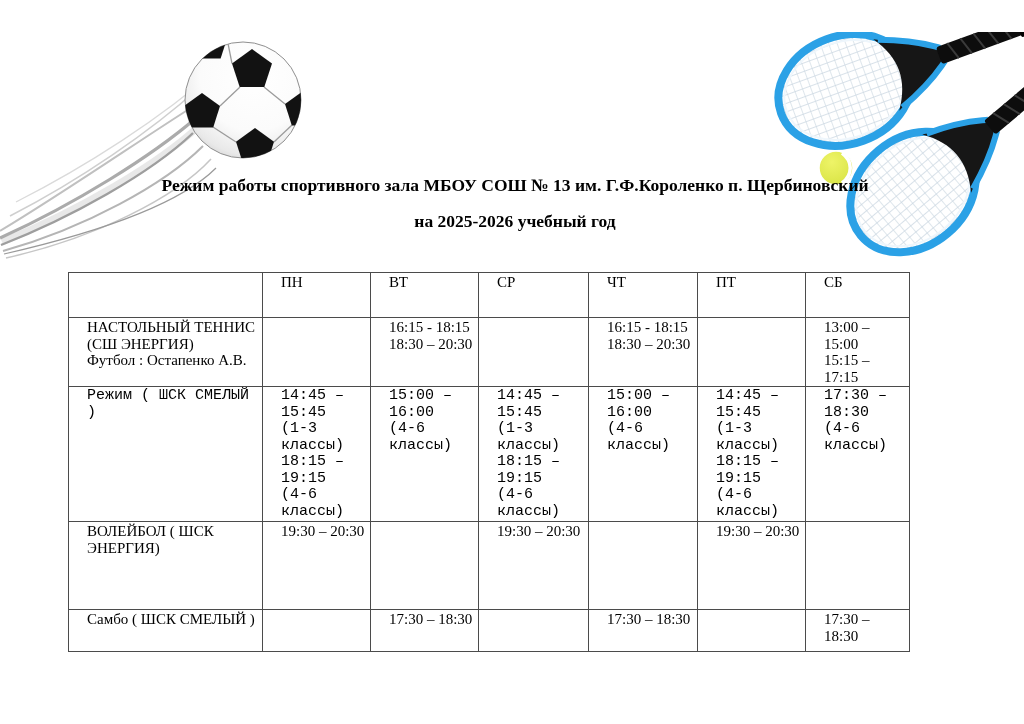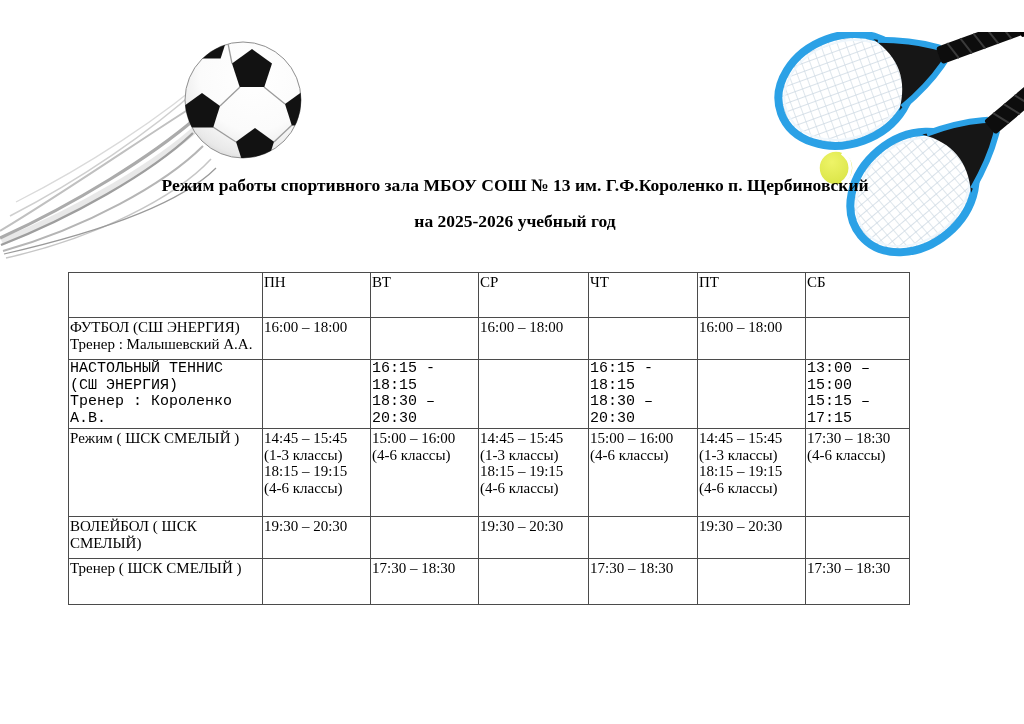--- a/index.html
+++ b/index.html
@@ -27,21 +27,21 @@
   }
   .title-line2{margin-top:17px;}
   table.schedule{
     position:absolute;left:68px;top:240px;z-index:2;
     border-collapse:collapse;table-layout:fixed;
     width:841px;
   }
   .schedule th,.schedule td{
     border:1px solid #4b4b4b;
     vertical-align:top;text-align:left;
-    padding:1px 4px 1px 1px;
+    padding:1px 4px 1px 18px;
     font-size:15px;font-weight:normal;
     line-height:16.5px;
     white-space:pre-line;
     overflow:hidden;
   }
   .schedule thead tr{height:45px;}
   .schedule tbody tr:nth-child(1){height:42px;}
   .schedule tbody tr:nth-child(2){height:50px;font-family:Liberation Mono, monospace;}
   .schedule tbody tr:nth-child(3){height:88px;}
   .schedule tbody tr:nth-child(4){height:42px;}
@@ -157,31 +157,22 @@
       <th>ПН</th>
           <th>ВТ</th>
           <th>СР</th>
           <th>ЧТ</th>
           <th>ПТ</th>
           <th>СБ</th>
         </tr>
     </thead>
     <tbody id="table-body">
         <tr>
-          <td><div>ФУТБОЛ (СШ ЭНЕРГИЯ)</div><div>Тренер : Малышевский А.А.</div></td>
-          <td>16:00 – 18:00</td>
-          <td></td>
-          <td>16:00 – 18:00</td>
-          <td></td>
-          <td>16:00 – 18:00</td>
-          <td></td>
-        </tr>
-        <tr>
           <td><div>НАСТОЛЬНЫЙ ТЕННИС
-(СШ ЭНЕРГИЯ)</div><div>Тренер : Короленко А.В.</div></td>
+(СШ ЭНЕРГИЯ)</div><div>Футбол : Остапенко А.В.</div></td>
           <td></td>
           <td>16:15 -  18:15
 18:30 – 20:30</td>
           <td></td>
           <td>16:15 -  18:15
 18:30 – 20:30</td>
           <td></td>
           <td>13:00 – 15:00
 15:15 – 17:15</td>
         </tr>
@@ -201,30 +192,30 @@
 (4-6 классы)</td>
           <td>14:45 – 15:45
 (1-3 классы)
 18:15 – 19:15
 (4-6 классы)</td>
           <td>17:30 – 18:30
 (4-6 классы)</td>
         </tr>
         <tr>
           <td><div>ВОЛЕЙБОЛ ( ШСК
-СМЕЛЫЙ)</div></td>
+ЭНЕРГИЯ)</div></td>
           <td>19:30 – 20:30</td>
           <td></td>
           <td>19:30 – 20:30</td>
           <td></td>
           <td>19:30 – 20:30</td>
           <td></td>
         </tr>
         <tr>
-          <td><div>Тренер ( ШСК СМЕЛЫЙ )</div></td>
+          <td><div>Самбо ( ШСК СМЕЛЫЙ )</div></td>
           <td></td>
           <td>17:30 – 18:30</td>
           <td></td>
           <td>17:30 – 18:30</td>
           <td></td>
           <td>17:30 – 18:30</td>
         </tr>
       </tbody>
   </table>
 

